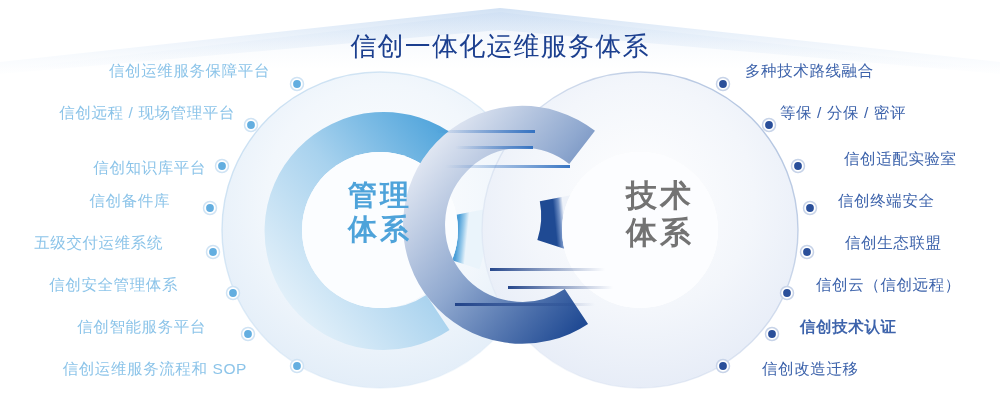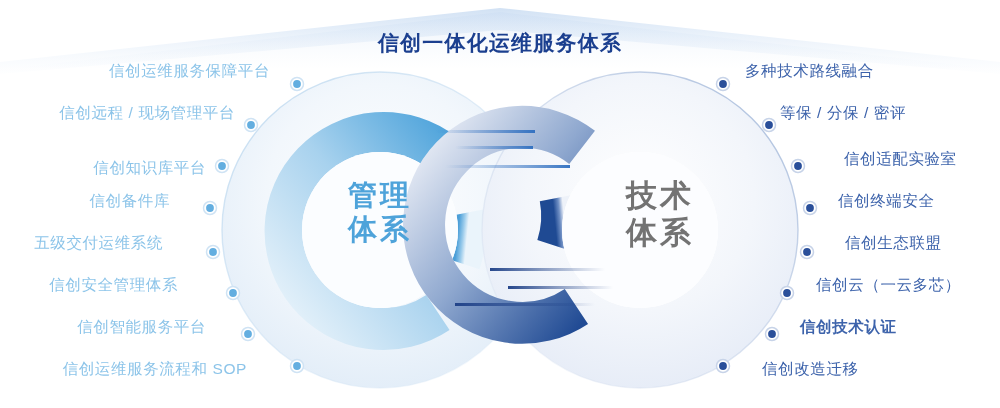--- a/index.html
+++ b/index.html
@@ -25,22 +25,22 @@
     height: 408px;
   }
 
   
   #title {
     position: absolute;
     left: 0;
     top: 29px;
     width: 1000px;
     text-align: center;
-    font-size: 21px;
-    font-weight: bold;
+    font-size: 26px;
+    font-weight: normal;
     color: #1b3f8f;
     letter-spacing: 1.2px;
     z-index: 6;
     white-space: nowrap;
   }
 
   
   .ring-caption {
     position: absolute;
     text-align: center;
@@ -295,18 +295,18 @@
       <div class="label label-left" style="top: 275px; left: 0px; width: 163px;">信创安全管理体系</div>
       <div class="label label-left" style="top: 317px; left: 0px; width: 191px;">信创智能服务平台</div>
       <div class="label label-left" style="top: 359px; left: 0px; width: 232px;">信创运维服务流程和 SOP</div>
     </div>
   <div id="right-labels">
       <div class="label label-right" style="top: 61px; left: 745px; width: 255px;">多种技术路线融合</div>
       <div class="label label-right" style="top: 103px; left: 780px; width: 220px;">等保 / 分保 / 密评</div>
       <div class="label label-right" style="top: 149px; left: 844px; width: 188px;">信创适配实验室</div>
       <div class="label label-right" style="top: 191px; left: 838px; width: 162px;">信创终端安全</div>
       <div class="label label-right" style="top: 233px; left: 845px; width: 155px;">信创生态联盟</div>
-      <div class="label label-right" style="top: 275px; left: 816px; width: 184px;">信创云（一云多芯）</div>
+      <div class="label label-right" style="top: 275px; left: 816px; width: 184px;">信创云（信创远程）</div>
       <div class="label label-right" style="top: 317px; left: 800px; width: 200px; font-weight: bold;">信创技术认证</div>
       <div class="label label-right" style="top: 359px; left: 762px; width: 238px;">信创改造迁移</div>
     </div>
 
 </div>
 
 </body></html>

